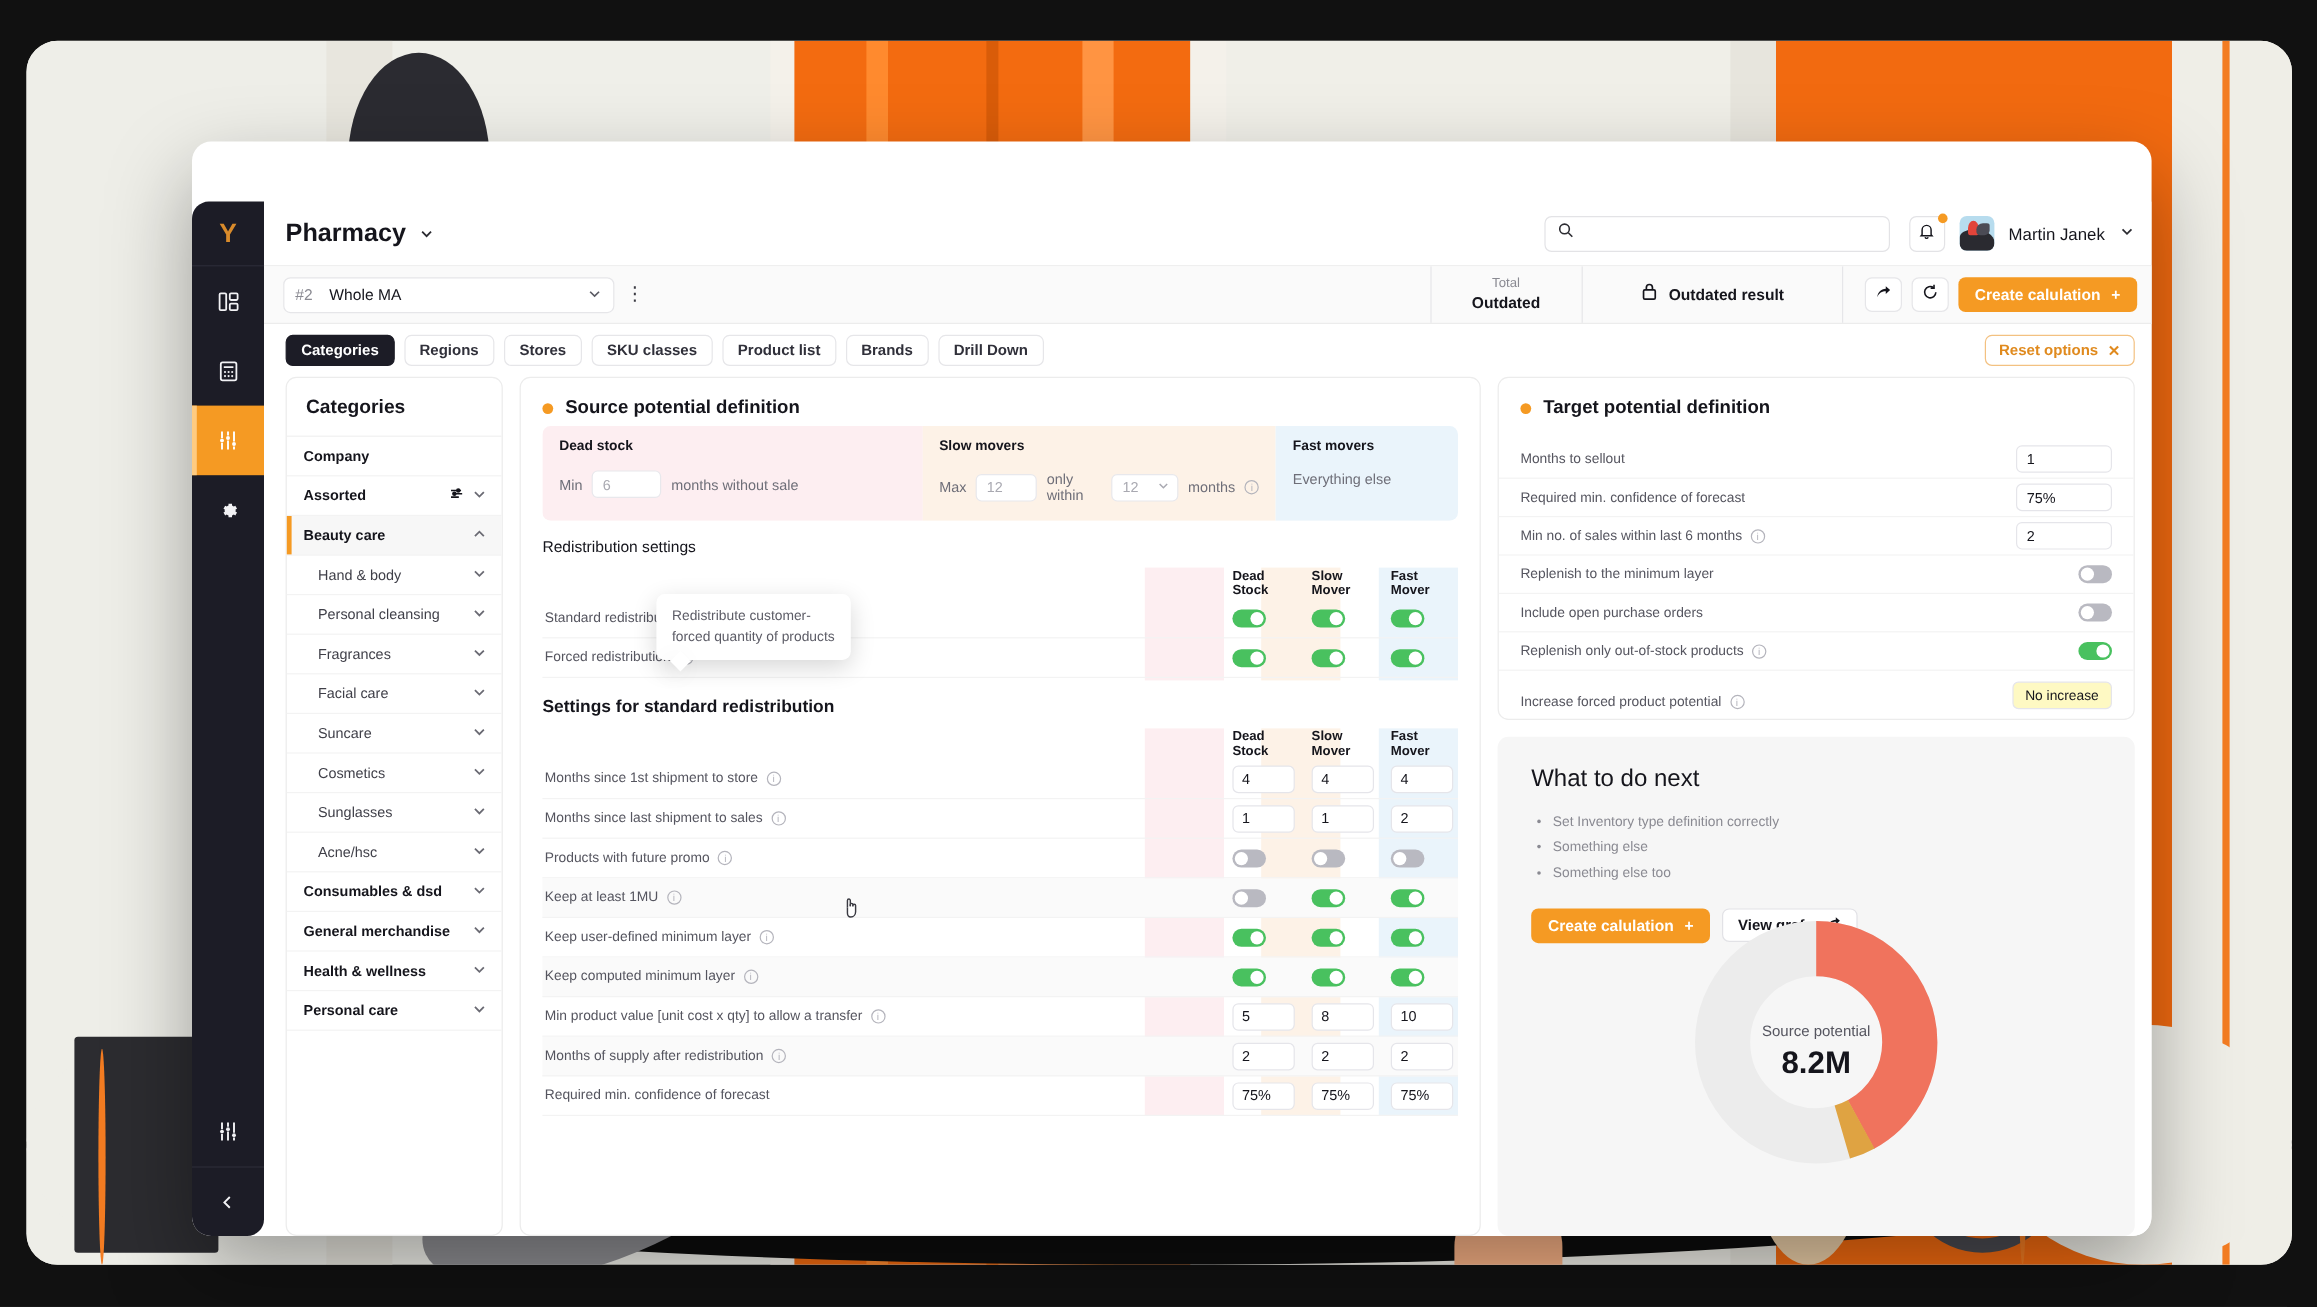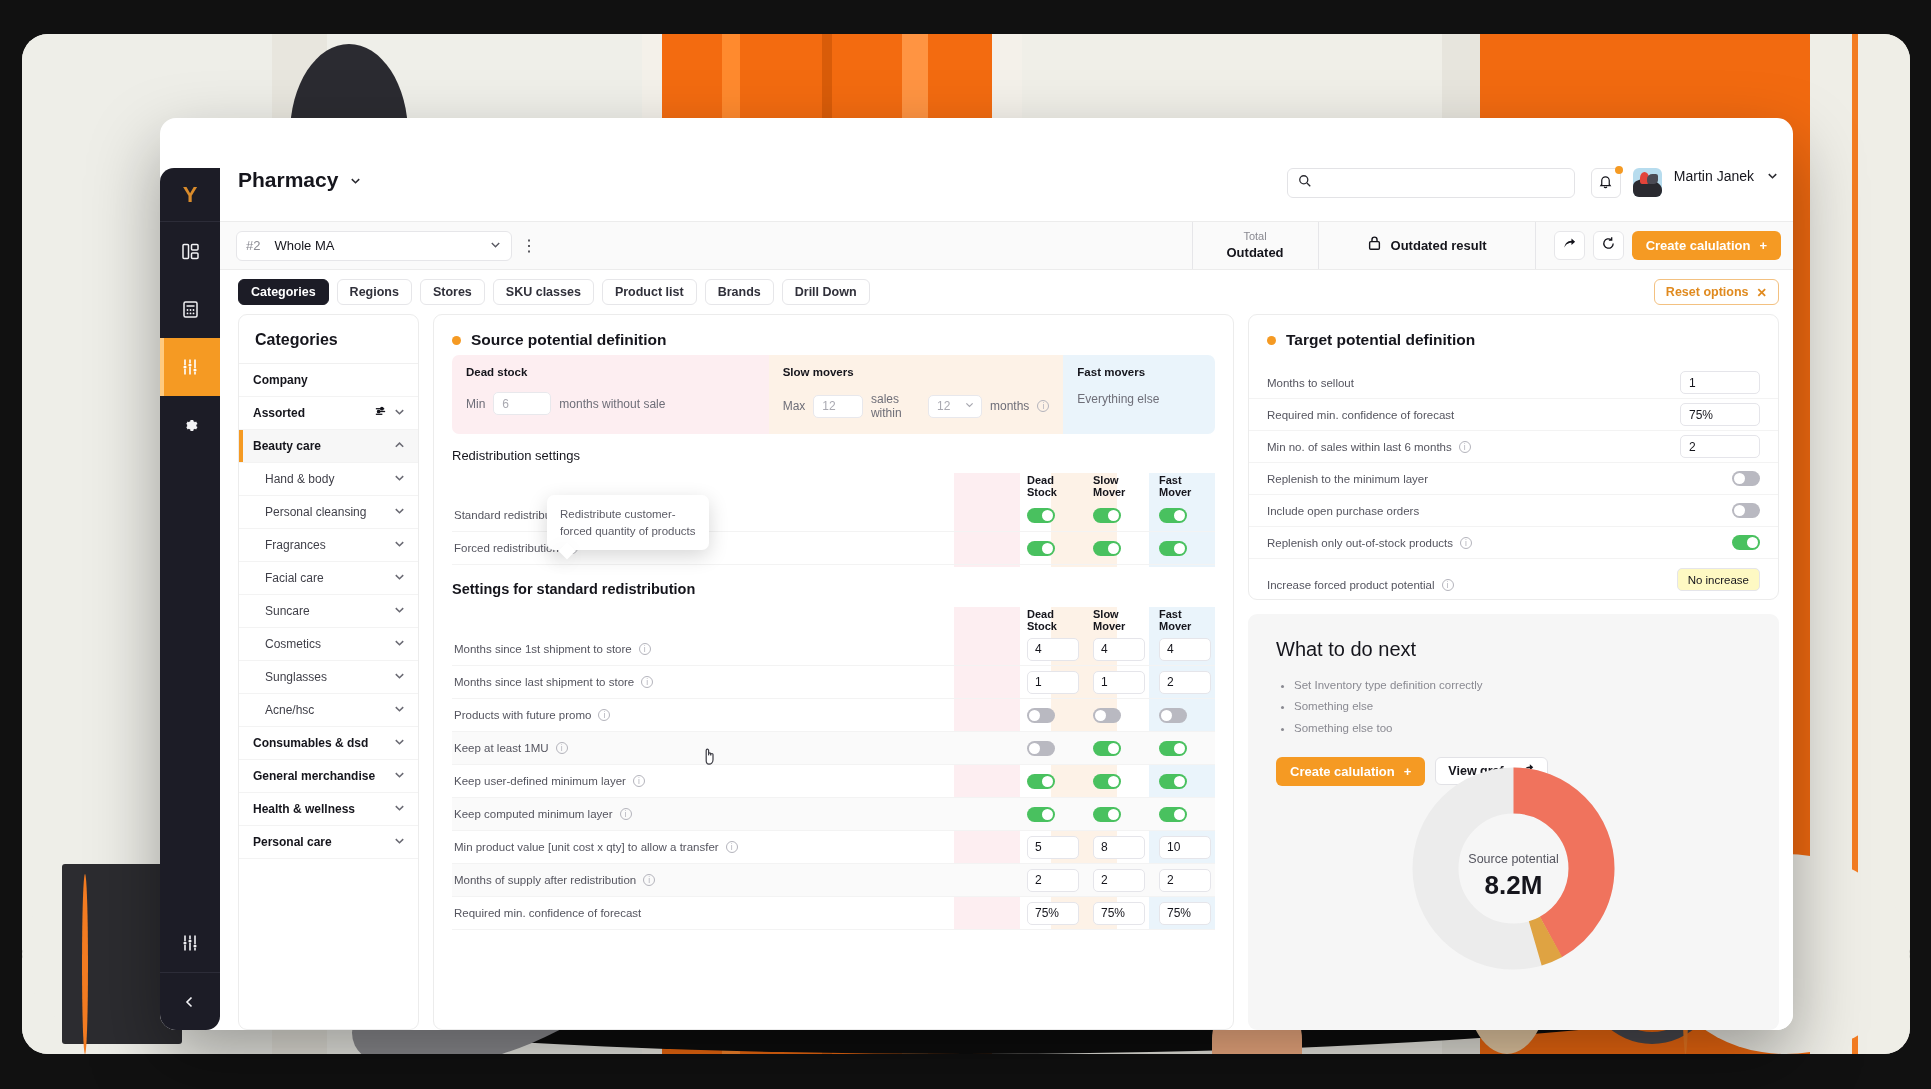--- a/index.html
+++ b/index.html
@@ -55,21 +55,21 @@
     content:""; position:absolute; left:0; width:4px; height:58px; background:#ffcb80;
   }
   #rail .spacer { flex:1 1 auto; }
   #rail .rbtn.bottom { border-top:1px solid #2c2c38; }
   #rail svg { display:block; }
 
   
   #maincol { flex:1 1 auto; display:flex; flex-direction:column; min-width:0; background:#fff; }
 
   
-  #hdr { height:54px; display:flex; align-items:flex-start; padding:0 14px 0 18px; border-bottom:1px solid #ececec; }
+  #hdr { height:54px; display:flex; align-items:center; padding:0 14px 0 18px; border-bottom:1px solid #ececec; }
   #hdr .proj { display:flex; align-items:center; gap:11px; font-size:21px; font-weight:700; color:#15151c; cursor:pointer; }
   #hdr .grow { flex:1 1 auto; }
   .searchbox {
     width:288px; height:30px; border:1px solid #e3e3e6; border-radius:6px;
     display:flex; align-items:center; padding:0 10px; gap:8px; background:#fff;
   }
   .searchbox input { border:0; outline:0; font-size:13px; flex:1 1 auto; font-family:inherit; color:#15151c; background:transparent; }
   .bellbtn {
     width:30px; height:30px; border:1px solid #e3e3e6; border-radius:6px; margin-left:16px;
     display:flex; align-items:center; justify-content:center; position:relative; cursor:pointer;
@@ -595,21 +595,21 @@
                 <span>Min</span>
                 <span class="minput">6</span>
                 <span>months without sale</span>
               </div>
             </div>
             <div class="invcell slow">
               <div class="ch">Slow movers</div>
               <div class="bd">
                 <span>Max</span>
                 <span class="minput">12</span>
-                <span>sales within</span>
+                <span>only within</span>
                 <span class="minput sel2">
                   <span>12</span>
                   <span>
                     <svg width="11" height="11" viewBox="0 0 14 14" fill="none" stroke="#a9a9b1" stroke-width="1.6">
                       <polyline points="3,5.5 7,9.5 11,5.5"></polyline>
                     </svg>
                   </span>
                 </span>
                 <span>months</span>
                 <span class="info">i</span>
@@ -712,21 +712,21 @@
                   </div>
                   <div class="cell">
                     <input class="tin" value="4" style="">
                   </div>
                   <div class="cell">
                     <input class="tin" value="4" style="">
                   </div>
                 </div>
                 <div class="mrow">
                   <div class="lab">
-                    <span>Months since last shipment to store</span>
+                    <span>Months since last shipment to sales</span>
                     <span class="info">i</span>
                   </div>
                   <div class="gap31"></div>
                   <div class="cell">
                     <input class="tin" value="1" style="">
                   </div>
                   <div class="cell">
                     <input class="tin" value="1" style="">
                   </div>
                   <div class="cell">

